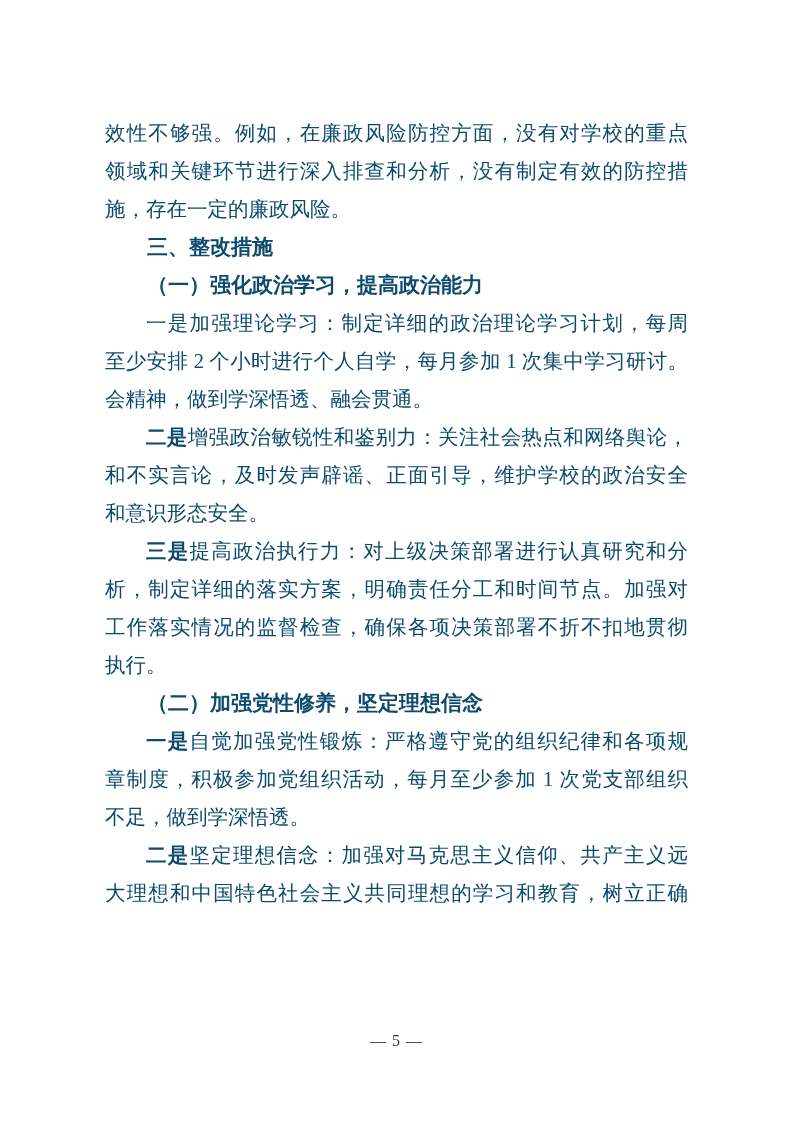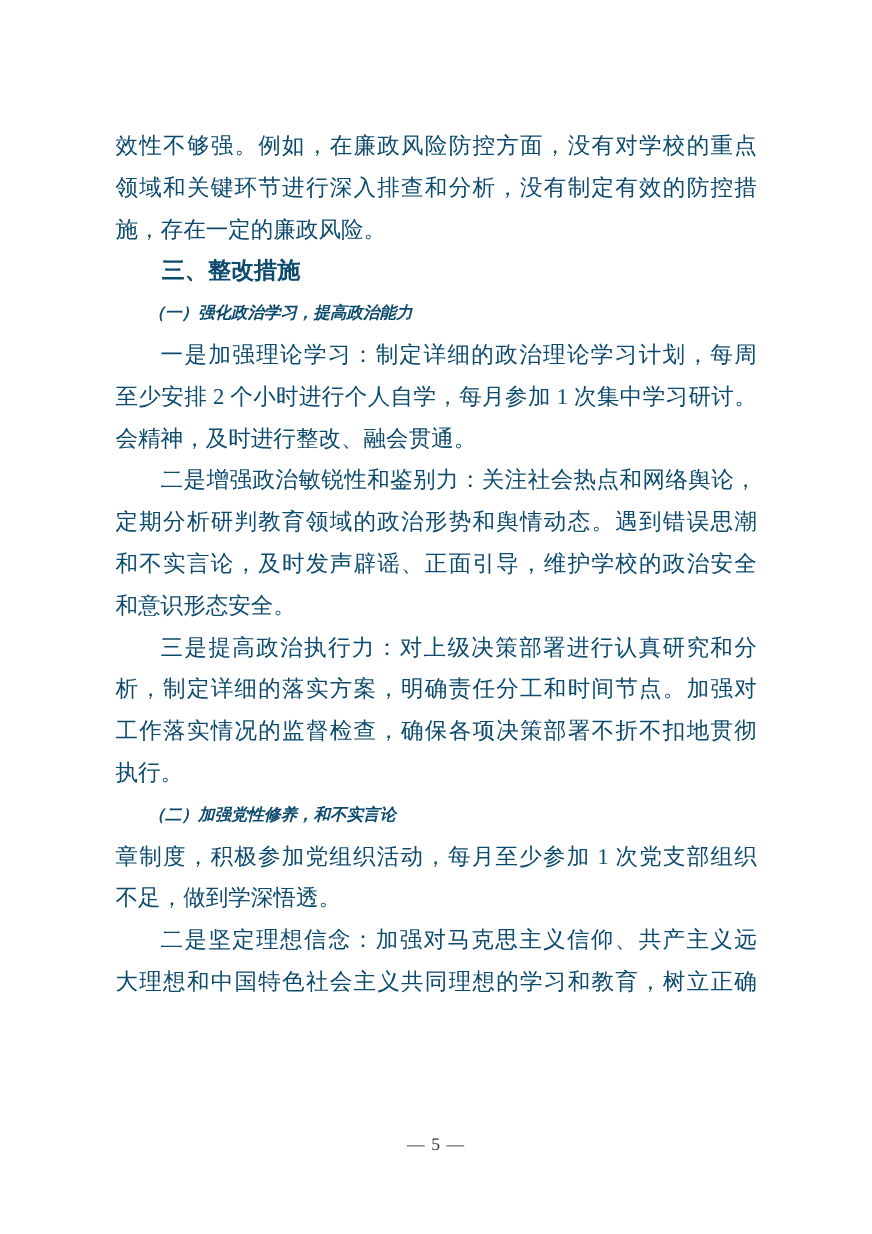--- a/index.html
+++ b/index.html
@@ -39,27 +39,26 @@
   .line.h1 {
     font-family: "Liberation Sans", "DejaVu Sans", sans-serif;
     font-weight: bold;
     font-size: 21px;
     text-align: right;
     text-align-last: left;
   }
   .line.h2 {
     font-family: "Liberation Serif", "DejaVu Serif", serif;
     font-weight: bold;
-    font-size: 15px;
+    font-size: 21px;
     text-align: left;
     text-align-last: left;
-    font-style: italic;
   }
   .lead-bold {
-    font-weight: normal;
+    font-weight: bold;
   }
   .page-number {
     position: absolute;
     left: 0;
     top: 1032px;
     width: 100%;
     text-align: center;
     font-family: "Liberation Serif", "DejaVu Serif", serif;
     font-size: 16px;
     color: #333333;
@@ -71,29 +70,29 @@
 
 <div class="page">
   <div class="doc-body">
       <div class="line body just">效性不够强。例如，在廉政风险防控方面，没有对学校的重点</div>
       <div class="line body just">领域和关键环节进行深入排查和分析，没有制定有效的防控措</div>
       <div class="line body">施，存在一定的廉政风险。</div>
       <div class="line h1 indent">三、整改措施</div>
       <div class="line h2 indent">（一）强化政治学习，提高政治能力</div>
       <div class="line body just indent">一是加强理论学习：制定详细的政治理论学习计划，每周</div>
       <div class="line body just">至少安排 2 个小时进行个人自学，每月参加 1 次集中学习研讨。</div>
-      <div class="line body">会精神，及时进行整改、融会贯通。</div>
+      <div class="line body">会精神，做到学深悟透、融会贯通。</div>
       <div class="line body just indent"><span class="lead-bold">二是</span>增强政治敏锐性和鉴别力：关注社会热点和网络舆论，</div>
-      <div class="line body just">定期分析研判教育领域的政治形势和舆情动态。遇到错误思潮</div>
       <div class="line body just">和不实言论，及时发声辟谣、正面引导，维护学校的政治安全</div>
       <div class="line body">和意识形态安全。</div>
       <div class="line body just indent"><span class="lead-bold">三是</span>提高政治执行力：对上级决策部署进行认真研究和分</div>
       <div class="line body just">析，制定详细的落实方案，明确责任分工和时间节点。加强对</div>
       <div class="line body just">工作落实情况的监督检查，确保各项决策部署不折不扣地贯彻</div>
       <div class="line body">执行。</div>
-      <div class="line h2 indent">（二）加强党性修养，和不实言论</div>
+      <div class="line h2 indent">（二）加强党性修养，坚定理想信念</div>
+      <div class="line body just indent"><span class="lead-bold">一是</span>自觉加强党性锻炼：严格遵守党的组织纪律和各项规</div>
       <div class="line body just">章制度，积极参加党组织活动，每月至少参加 1 次党支部组织</div>
       <div class="line body">不足，做到学深悟透。</div>
       <div class="line body just indent"><span class="lead-bold">二是</span>坚定理想信念：加强对马克思主义信仰、共产主义远</div>
       <div class="line body just">大理想和中国特色社会主义共同理想的学习和教育，树立正确</div>
     </div>
   <div class="page-number">— 5 —</div>
 </div>
 
 </body></html>

